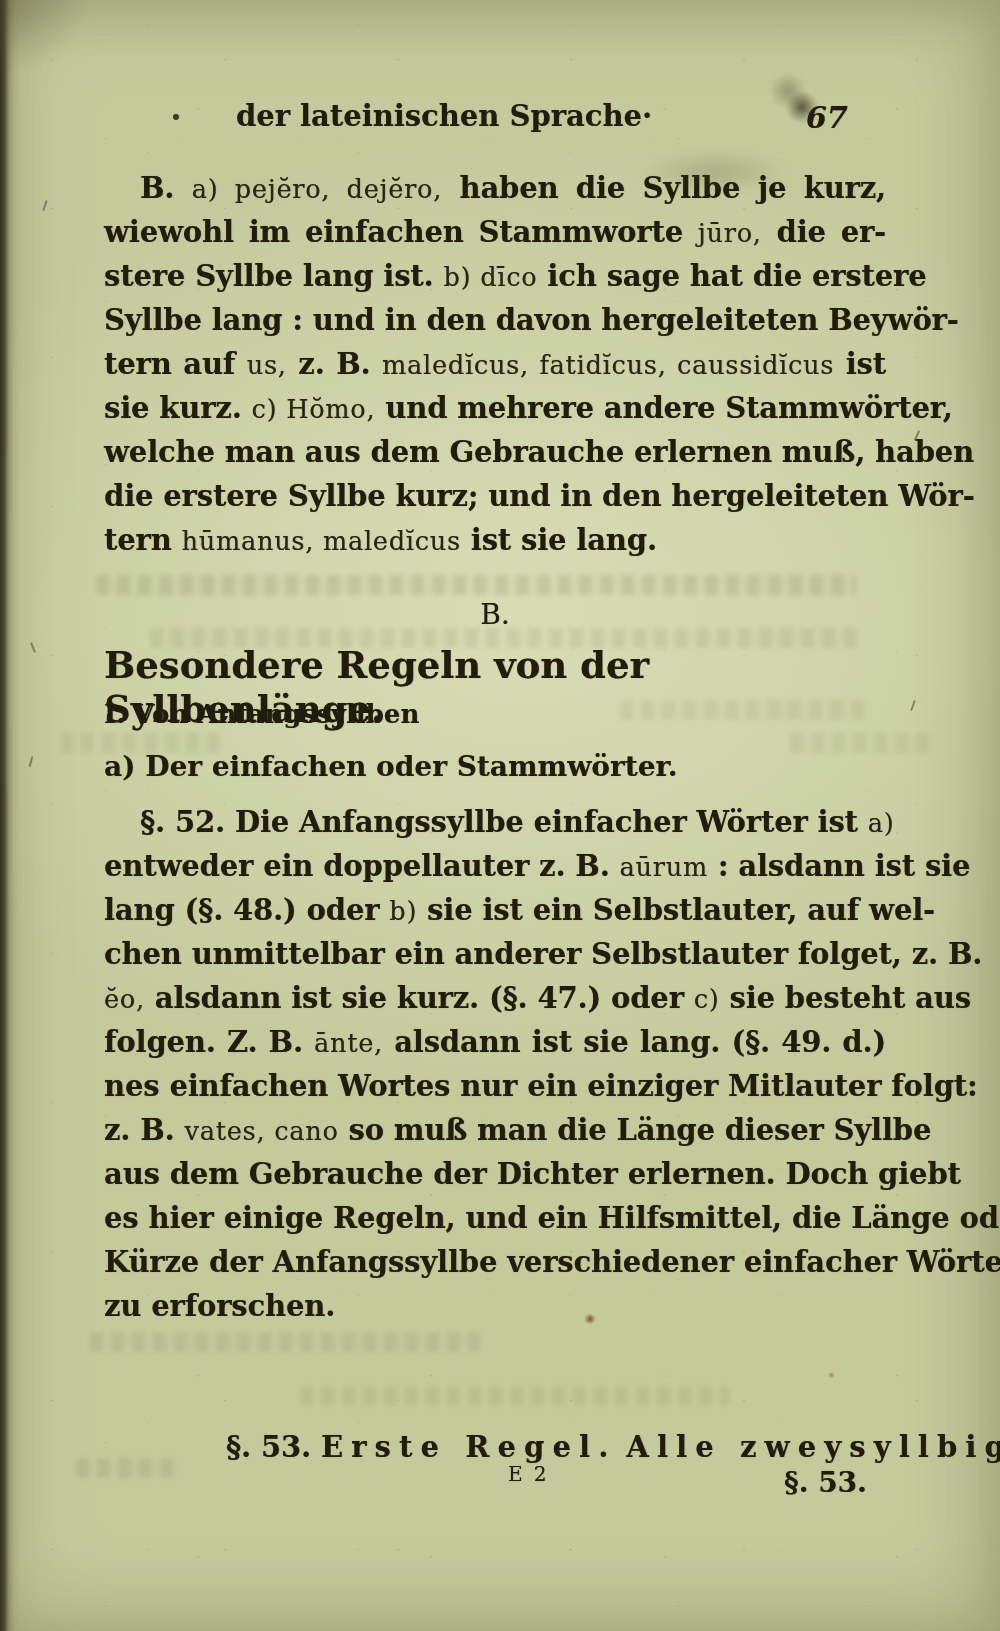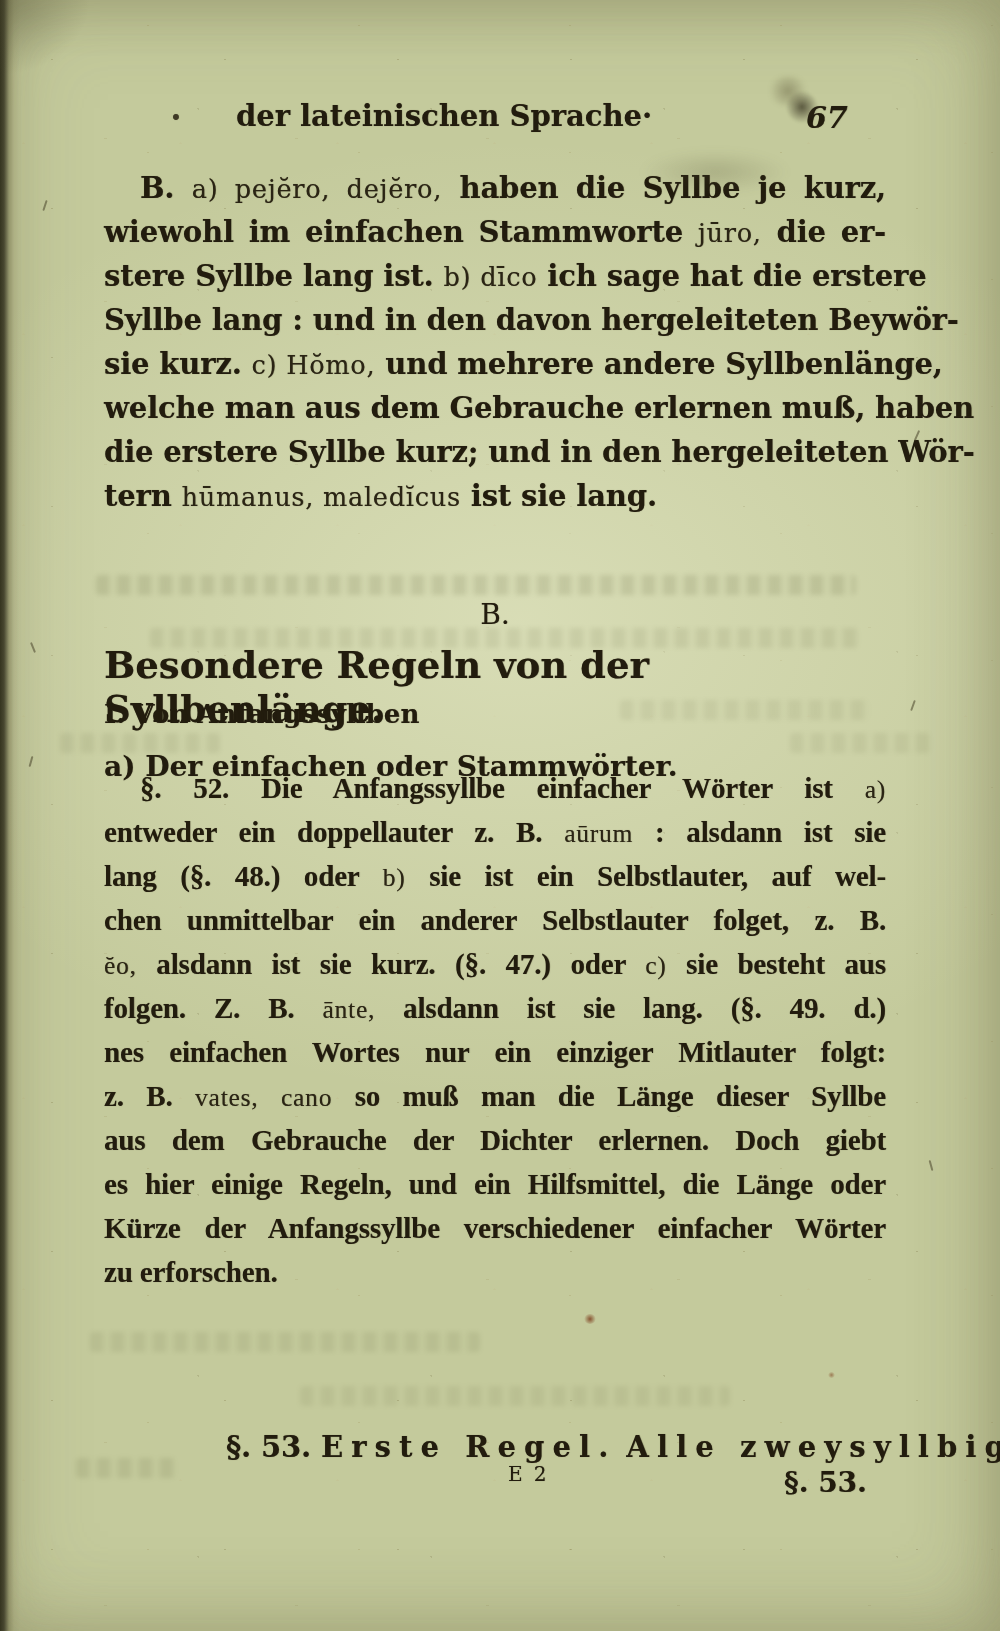--- a/index.html
+++ b/index.html
@@ -67,32 +67,33 @@
 
   <span class="bullet ink">•</span>
   <div class="header-title ink">der lateinischen Sprache·</div>
   <div class="page-number ink">67</div>
 
   <div class="para ink" style="top:166px;">
       <div class="line indent1"><span class="de">B. </span><span class="la">a) pejĕro, dejĕro,</span><span class="de"> haben die Syllbe je kurz,</span></div>
       <div class="line"><span class="de">wiewohl im einfachen Stammworte </span><span class="la">jūro,</span><span class="de"> die er-</span></div>
       <div class="line"><span class="de">stere Syllbe lang ist. </span><span class="la">b) dīco</span><span class="de"> ich sage hat die erstere</span></div>
       <div class="line"><span class="de">Syllbe lang : und in den davon hergeleiteten Beywör-</span></div>
-      <div class="line"><span class="de">sie kurz. </span><span class="la">c) Hŏmo,</span><span class="de"> und mehrere andere Syllbenlänge,</span></div>
+      <div class="line"><span class="de">tern auf </span><span class="la">us,</span><span class="de"> z. B. </span><span class="la">maledĭcus, fatidĭcus, caussidĭcus</span><span class="de"> ist</span></div>
+      <div class="line"><span class="de">sie kurz. </span><span class="la">c) Hŏmo,</span><span class="de"> und mehrere andere Stammwörter,</span></div>
       <div class="line"><span class="de">welche man aus dem Gebrauche erlernen muß, haben</span></div>
       <div class="line"><span class="de">die erstere Syllbe kurz; und in den hergeleiteten Wör-</span></div>
       <div class="line short"><span class="de">tern </span><span class="la">hūmanus, maledĭcus</span><span class="de"> ist sie lang.</span></div>
     </div>
 
   <div class="h-letter ink">B.</div>
   <div class="h-title ink">Besondere Regeln von der Syllbenlänge.</div>
   <div class="h-sub ink">I. Von Anfangssyllben</div>
   <div class="h-subsub ink">a) Der einfachen oder Stammwörter.</div>
 
-  <div class="para ink" style="top:766px;font-family:Liberation Serif, serif;">
+  <div class="para ink" style="top:800px;">
       <div class="line indent1"><span class="de">§. 52. Die Anfangssyllbe einfacher Wörter ist </span><span class="la">a)</span></div>
       <div class="line"><span class="de">entweder ein doppellauter z. B. </span><span class="la">aūrum</span><span class="de"> : alsdann ist sie</span></div>
       <div class="line"><span class="de">lang (§. 48.) oder </span><span class="la">b)</span><span class="de"> sie ist ein Selbstlauter, auf wel-</span></div>
       <div class="line"><span class="de">chen unmittelbar ein anderer Selbstlauter folget, z. B.</span></div>
       <div class="line"><span class="la">ĕo,</span><span class="de"> alsdann ist sie kurz. (§. 47.) oder </span><span class="la">c)</span><span class="de"> sie besteht aus</span></div>
       <div class="line"><span class="de">folgen. Z. B. </span><span class="la">ānte,</span><span class="de"> alsdann ist sie lang. (§. 49. d.)</span></div>
       <div class="line"><span class="de">nes einfachen Wortes nur ein einziger Mitlauter folgt:</span></div>
       <div class="line"><span class="de">z. B. </span><span class="la">vates, cano</span><span class="de"> so muß man die Länge dieser Syllbe</span></div>
       <div class="line"><span class="de">aus dem Gebrauche der Dichter erlernen. Doch giebt</span></div>
       <div class="line"><span class="de">es hier einige Regeln, und ein Hilfsmittel, die Länge oder</span></div>

